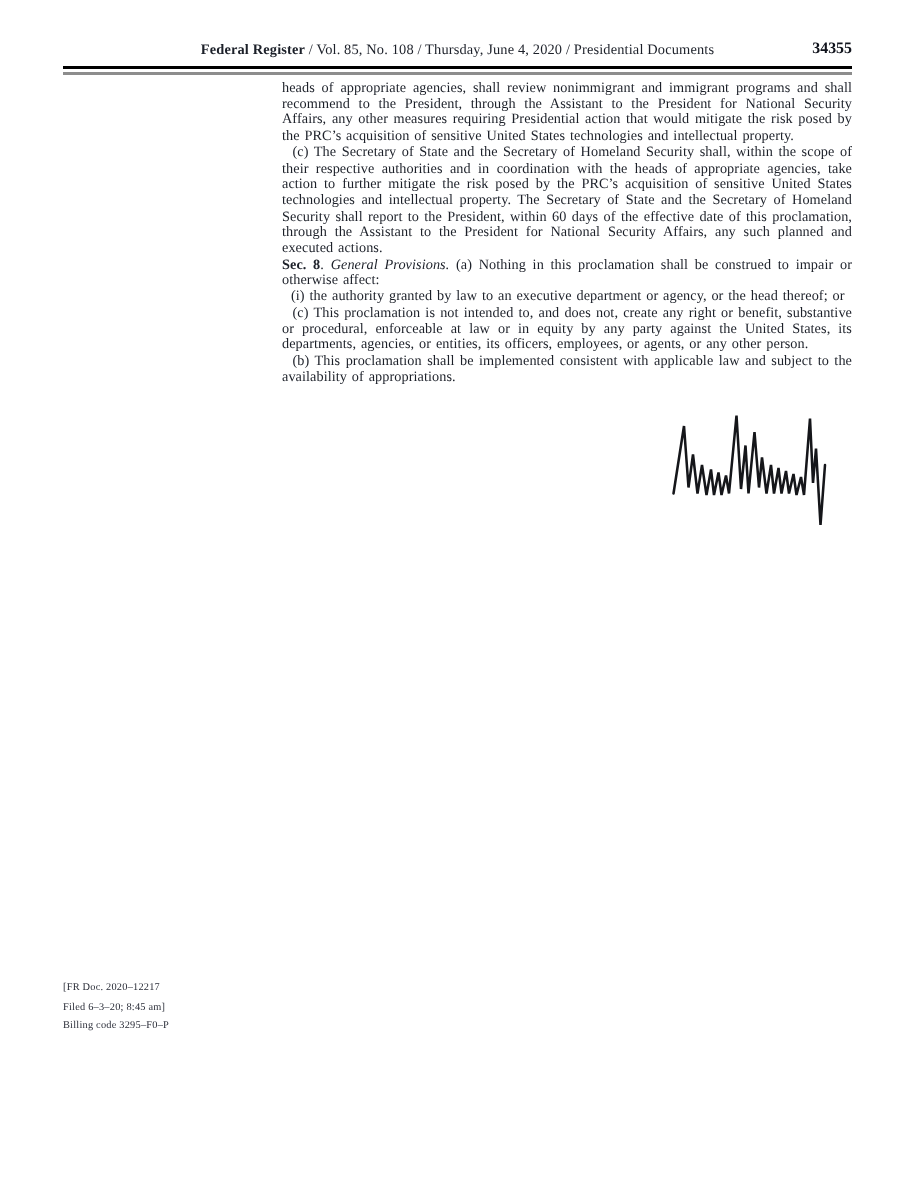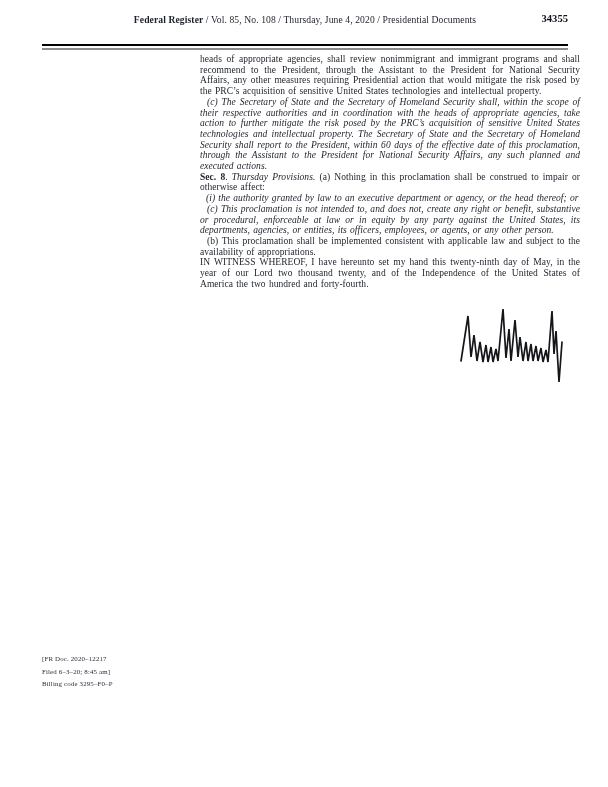--- a/index.html
+++ b/index.html
@@ -3,42 +3,42 @@
 <meta charset="utf-8">
 <style>
   html, body { margin:0; padding:0; }
   body {
     width:608px; height:787px; background:#ffffff; overflow:hidden;
     font-family:"Liberation Serif", serif; position:relative;
   }
   .page { position:absolute; inset:0; background:#ffffff; }
 
   
-  .header { position:absolute; left:42px; top:14px; width:526px; height:16px; }
+  .header { position:absolute; left:42px; top:28px; width:526px; height:16px; }
   .header-citation {
     text-align:center; font-size:9.6px; color:#1c2029; letter-spacing:0.1px;
     white-space:nowrap;
   }
   .fr-title { font-weight:bold; }
   .header-page-number {
     position:absolute; right:0; top:-1px; font-weight:bold; font-size:10.6px; color:#10131c;text-align:right;
   }
   .rule-black { position:absolute; left:42px; top:43.5px; width:526px; height:2.6px; }
   .rule-gray  { position:absolute; left:42px; top:48px;   width:526px; height:1.7px; }
 
   
   .body-col {
-    position:absolute; left:200px; top:54px; width:380px;
+    position:absolute; left:188px; top:54px; width:380px;
     font-size:9.5px; line-height:10.7px; text-align:justify;
     color:#1c2029; word-spacing:0.8px; letter-spacing:0.05px;
   }
   .body-col p { margin:0; }
   .indent { text-indent:7px; }
   .roman  { margin-left:7px; text-indent:6px; }
-  .mt2 { margin-top:2px; } .mt3 { margin-top:3px; } .mt4 { margin-top:4px;font-style:italic; }
+  .mt2 { margin-top:2px; } .mt3 { margin-top:3px; } .mt4 { margin-top:4px; }
   .sec-label { font-weight:bold; }
   .sec-title { font-style:italic; }
 
   
   .sig-row { margin-top:15px; padding-right:10px; display:flex; justify-content:flex-end; }
   .signature-svg { width:112px; height:84px; display:block; }
   .signature-svg path { fill:none; stroke:#15161a; stroke-width:1.7; stroke-linecap:round; stroke-linejoin:miter; }
 
   
   .footer-notes {
@@ -55,25 +55,24 @@
   <div class="header">
     <div class="header-citation"><span class="fr-title">Federal Register</span><span> / Vol. 85, No. 108 / Thursday, June 4, 2020 / Presidential Documents</span></div>
     <div class="header-page-number">34355</div>
   </div>
   <div class="rule-black" style="background: rgb(0, 0, 0);"></div>
   <div class="rule-gray" style="background: rgb(141, 141, 141);"></div>
 
   <div class="body-col">
     <p>heads of appropriate agencies, shall review nonimmigrant and immigrant programs and shall recommend to the President, through the Assistant to the President for National Security Affairs, any other measures requiring Presidential action that would mitigate the risk posed by the PRC’s acquisition of sensitive United States technologies and intellectual property.</p>
     <p class="indent mt4">(c) The Secretary of State and the Secretary of Homeland Security shall, within the scope of their respective authorities and in coordination with the heads of appropriate agencies, take action to further mitigate the risk posed by the PRC’s acquisition of sensitive United States technologies and intellectual property. The Secretary of State and the Secretary of Homeland Security shall report to the President, within 60 days of the effective date of this proclamation, through the Assistant to the President for National Security Affairs, any such planned and executed actions.</p>
-    <p class="mt2"><span class="sec-label">Sec. 8</span><span>. </span><span class="sec-title">Thursday Provisions.</span><span> (a) Nothing in this proclamation shall be construed to impair or otherwise affect:</span></p>
+    <p class="mt2"><span class="sec-label">Sec. 8</span><span>. </span><span class="sec-title">General Provisions.</span><span> (a) Nothing in this proclamation shall be construed to impair or otherwise affect:</span></p>
     <p class="roman mt4">(i) the authority granted by law to an executive department or agency, or the head thereof; or</p>
     <p class="indent mt4">(c) This proclamation is not intended to, and does not, create any right or benefit, substantive or procedural, enforceable at law or in equity by any party against the United States, its departments, agencies, or entities, its officers, employees, or agents, or any other person.</p>
     <p class="indent">(b) This proclamation shall be implemented consistent with applicable law and subject to the availability of appropriations.</p>
-    <p>IN WITNESS WHEREOF, I have hereunto set my hand this twenty-ninth day of May, in the year of our Lord two thousand twenty, and of the Independence of the United States of America the two hundred and forty-fourth.</p>
 
     <div class="sig-row">
       <svg class="signature-svg" viewBox="0 0 112 84" xmlns="http://www.w3.org/2000/svg" aria-hidden="true">
         <path d="M3,57 L10,12 L13,53 L16,31 L19,57 L22,38 L25,58 L28,41 L30,58 L33,43 L35,58 L38,45 L40,57
                  L45,5 L48,54 L51,25 L53,57
                  L57,16 L60,53 L62,33 L65,57 L68,38 L70,57 L73,40 L75,57 L78,42 L80,57 L83,44 L85,58 L88,46 L90,58
                  L94,7 L96,50 L98,27 L101,78 L104,38"></path>
       </svg>
     </div>
   </div>

